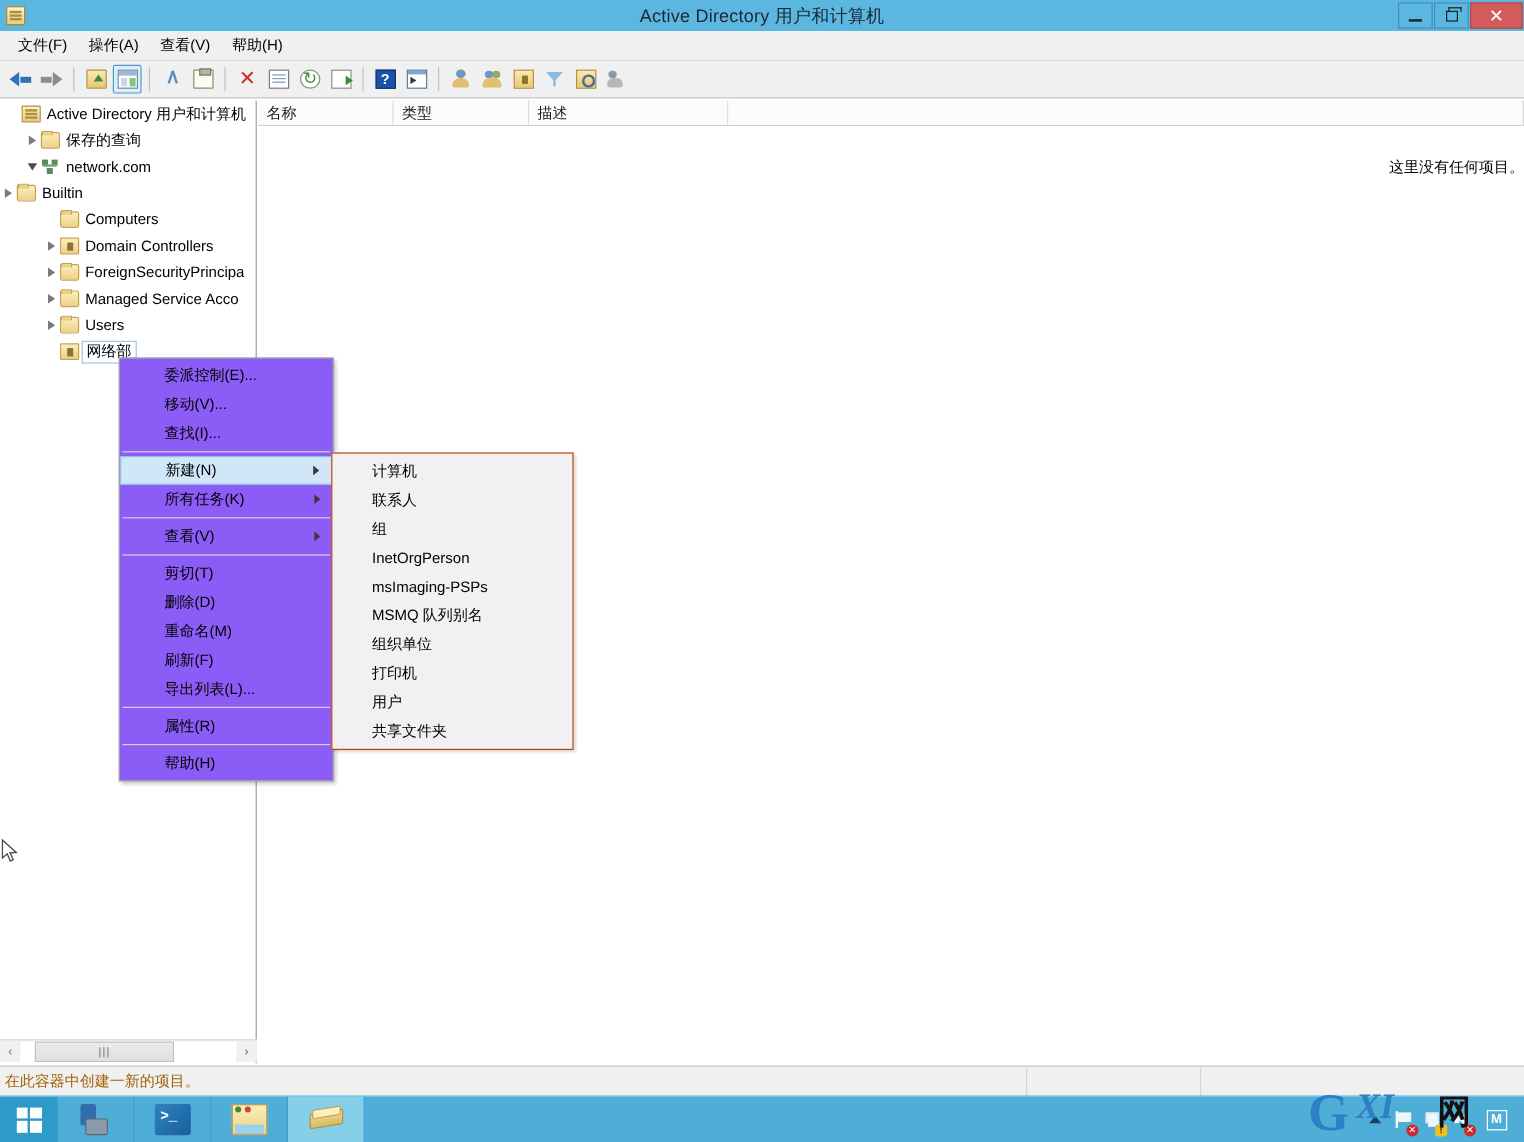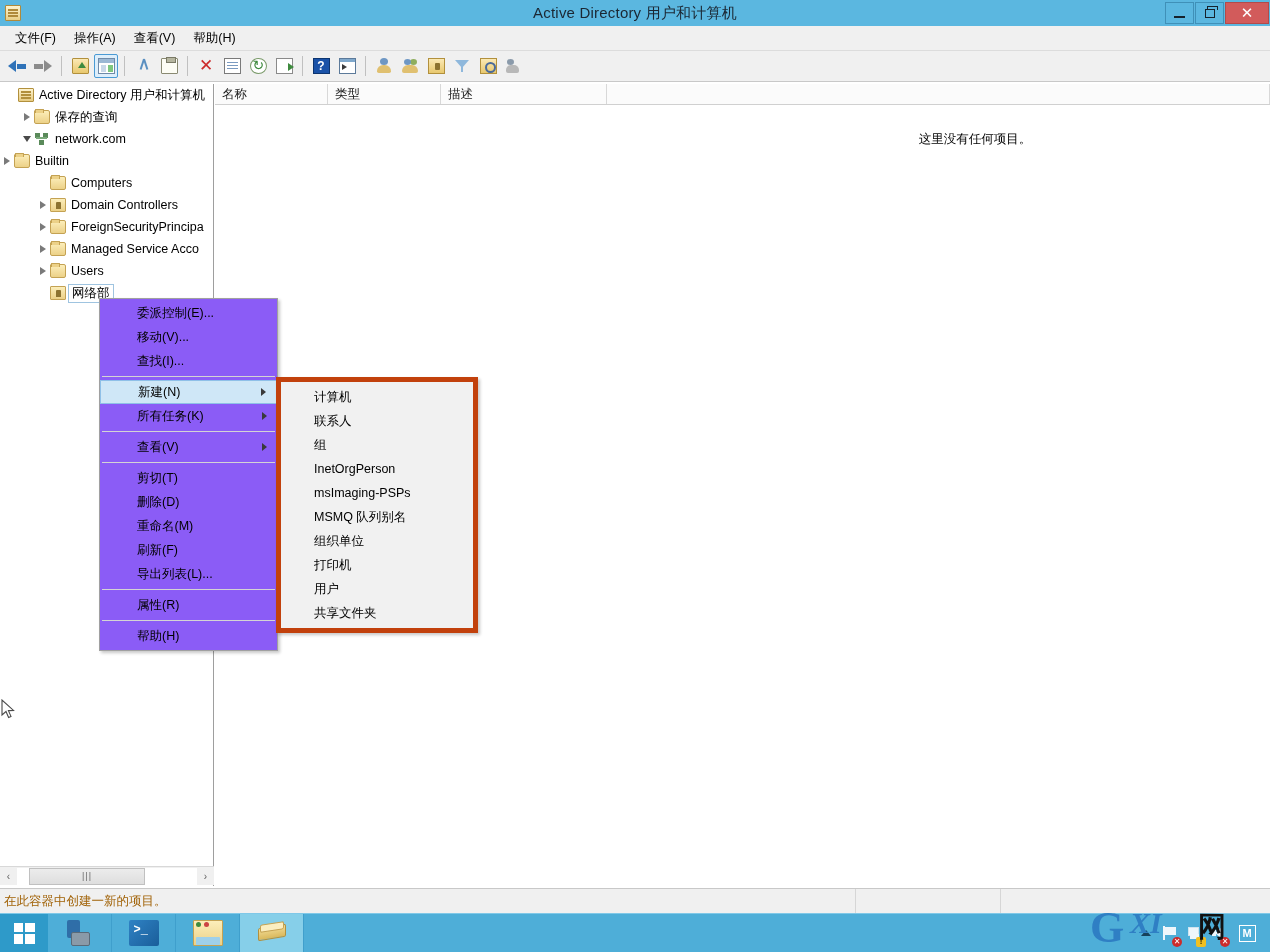--- a/index.html
+++ b/index.html
@@ -184,21 +184,21 @@
   .listpanel {
     position: absolute; left: 215px; top: 84px; right: 0; height: 802px;
     background: #fff;
   }
   .col-header { display: flex; height: 21px; background: #f6f6f6; border-bottom: 1px solid #d0d0d0; }
   .col {
     font-size: 12.5px; color: #1a1a1a; display: flex; align-items: center;
     padding-left: 7px; border-right: 1px solid #d8d8d8; background: #fbfbfb;
   }
   .empty-msg {
-    margin-top: 26px; text-align: center; font-size: 12.5px; color: #000;
+    margin-top: 26px; text-align: right; font-size: 12.5px; color: #000;
     padding-left: 465px;
   }
 
   
   .ctxmenu {
     position: absolute; left: 99px; top: 298px; width: 179px;
     background: #8b5cf6; border: 1px solid #a0a0a0;
     box-shadow: 2px 2px 3px rgba(0,0,0,.22); padding: 2px 0;
     font-size: 12.5px; color: #000; z-index: 40;
   }
@@ -208,21 +208,21 @@
   }
   .ctx-item.active { background: #cfe7f7; border: 1px solid #8fc0e8; height: 24px; }
   .ctx-item .sub-arrow {
     position: absolute; right: 10px; width: 0; height: 0;
     border-top: 4px solid transparent; border-bottom: 4px solid transparent; border-left: 5px solid #3a3a3a;
   }
   .ctx-sep { height: 1px; background: #d4d4d4; margin: 3px 2px 3px 2px; }
 
   .submenu {
     position: absolute; left: 276px; top: 377px; width: 202px;
-    background: #f1f1f1; border: 5px solid #c2410c;
+    background: #f1f1f1; border: 1px solid #c2410c;
     box-shadow: 2px 2px 3px rgba(0,0,0,.22); padding: 3px 0;
     font-size: 12.5px; color: #000; z-index: 41;
   }
   .sub-item { height: 24px; display: flex; align-items: center; padding-left: 33px; white-space: nowrap; cursor: default; }
 
   
   .statusbar {
     position: absolute; left: 0; top: 888px; width: 1270px; height: 25px;
     background: #f0f0f0; border-top: 1px solid #c8c8c8;
     display: flex; align-items: center;

